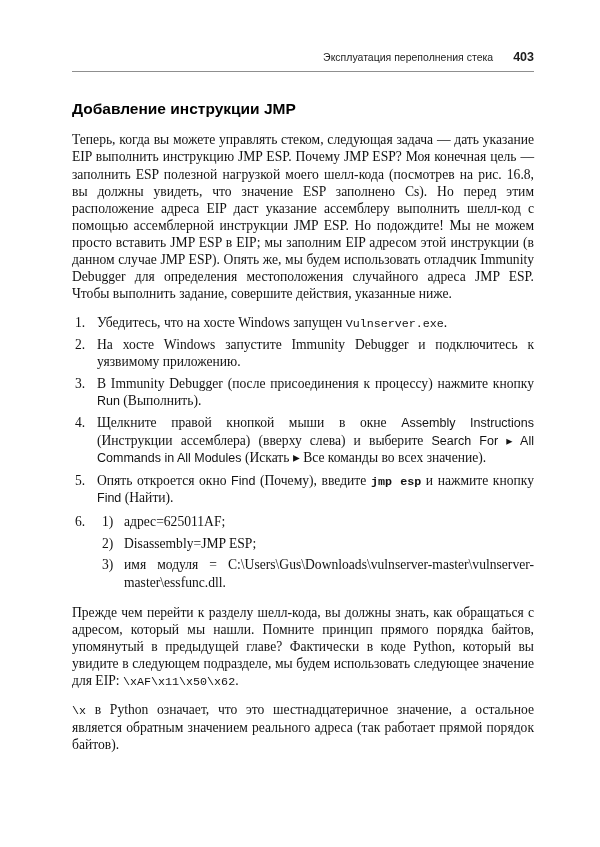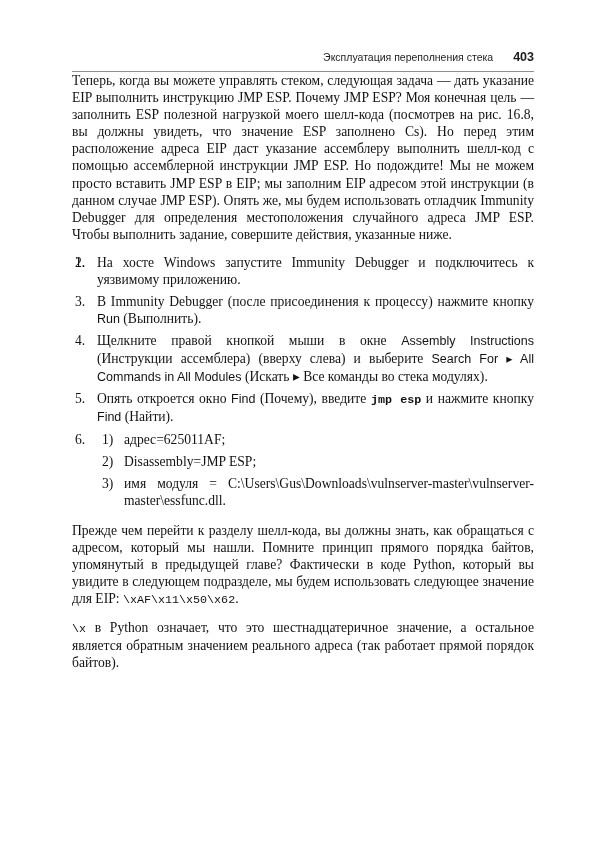--- a/index.html
+++ b/index.html
@@ -95,38 +95,40 @@
 <div class="page">
 
   <header>
     <div class="running-head">
       <span>Эксплуатация переполнения стека</span>
       <span class="pgnum">403</span>
     </div>
     <div class="head-rule"></div>
   </header>
 
+  <h1 class="section-heading">Добавление инструкции JMP</h1>
 
   <p class="body-para"><span>Теперь, когда вы можете управлять стеком, следующая задача — дать указание EIP выполнить инструкцию JMP ESP. Почему JMP ESP? Моя конечная цель — заполнить ESP полезной нагрузкой моего шелл-кода (посмотрев на рис. 16.8, вы должны увидеть, что значение ESP заполнено Cs). Но перед этим расположение адреса EIP даст указание ассемблеру выполнить шелл-код с помощью ассемблерной инструкции JMP ESP. Но подождите! Мы не можем просто вставить JMP ESP в EIP; мы заполним EIP адресом этой инструкции (в данном случае JMP ESP). Опять же, мы будем использовать отладчик Immunity Debugger для определения местоположения случайного адреса JMP ESP. Чтобы выполнить задание, совершите действия, указанные ниже.</span></p>
 
   <ol class="steps">
     <li>
       <span class="marker">1.</span>
+      <span><span>Убедитесь, что на хосте Windows запущен </span><span class="seg-mono">Vulnserver.exe</span><span>.</span></span>
     </li>
     <li>
       <span class="marker">2.</span>
       <span><span>На хосте Windows запустите Immunity Debugger и подключитесь к уязвимому приложению.</span></span>
     </li>
     <li>
       <span class="marker">3.</span>
       <span><span>В Immunity Debugger (после присоединения к процессу) нажмите кнопку </span><span class="seg-sans">Run</span><span> (Выполнить).</span></span>
     </li>
     <li>
       <span class="marker">4.</span>
-      <span><span>Щелкните правой кнопкой мыши в окне </span><span class="seg-sans">Assembly Instructions</span><span> (Инструкции ассемблера) (вверху слева) и выберите </span><span class="seg-sans">Search For ▸ All Commands in All Modules</span><span> (Искать ▸ Все команды во стека модулях).</span></span>
+      <span><span>Щелкните правой кнопкой мыши в окне </span><span class="seg-sans">Assembly Instructions</span><span> (Инструкции ассемблера) (вверху слева) и выберите </span><span class="seg-sans">Search For ▸ All Commands in All Modules</span><span> (Искать ▸ Все команды во всех значение).</span></span>
     </li>
     <li>
       <span class="marker">5.</span>
       <span><span>Опять откроется окно </span><span class="seg-sans">Find</span><span> (Почему), введите </span><span class="seg-monob">jmp esp</span><span> и нажмите кнопку </span><span class="seg-sans">Find</span><span> (Найти).</span></span>
     </li>
     <li>
       <span class="marker">6.</span>
       <ol class="sub">
         <li>
           <span class="marker">1)</span>

